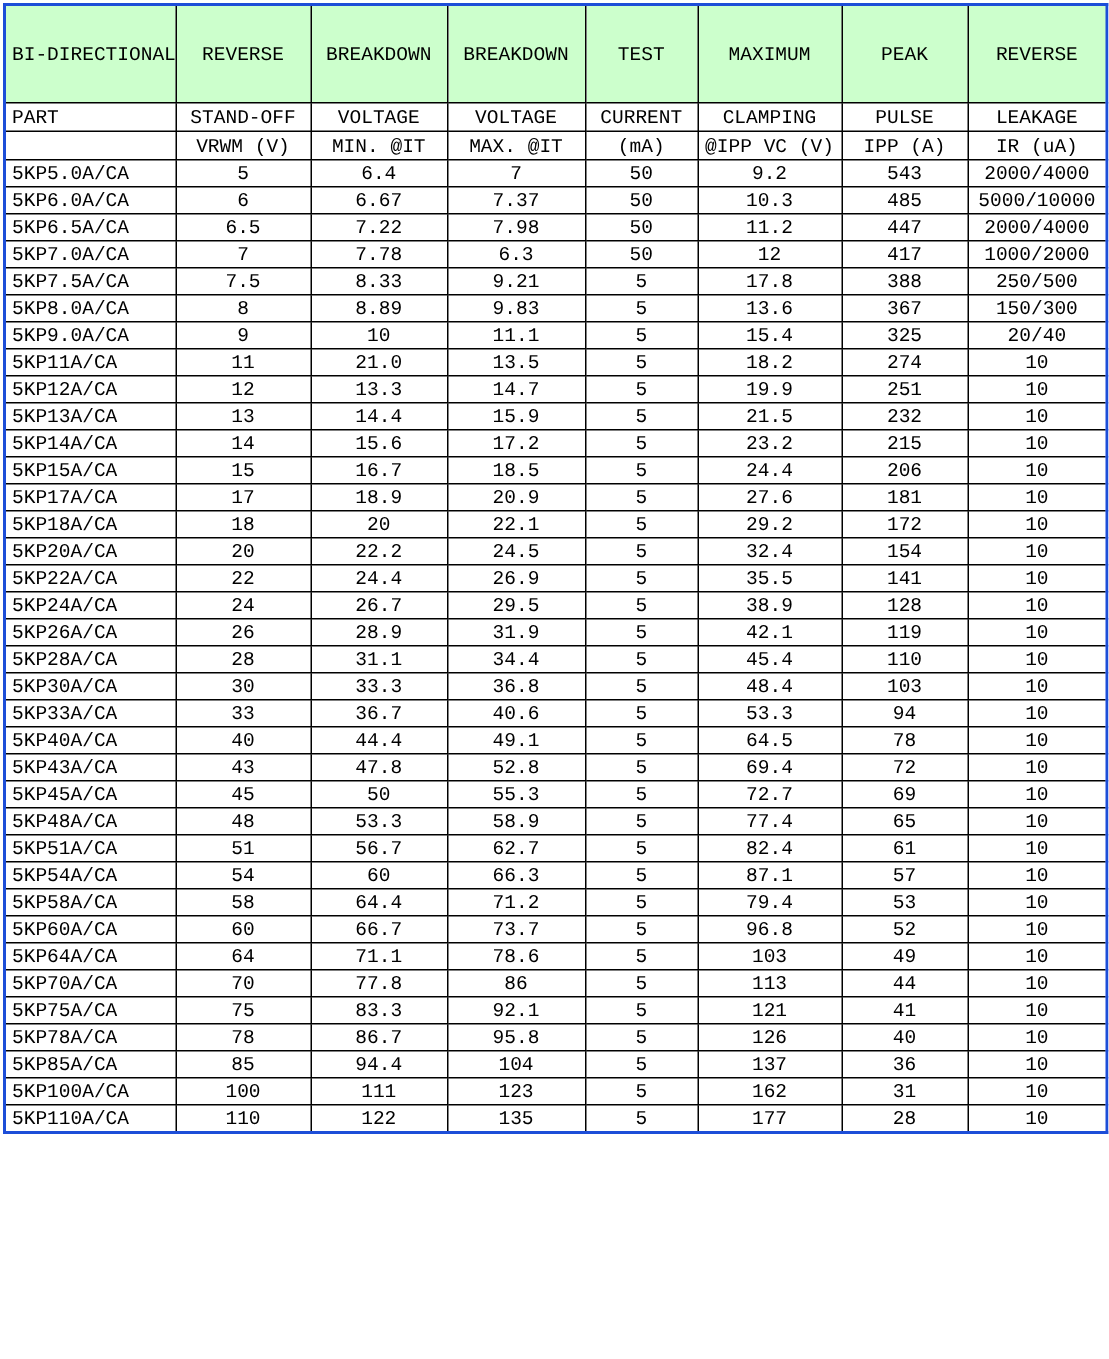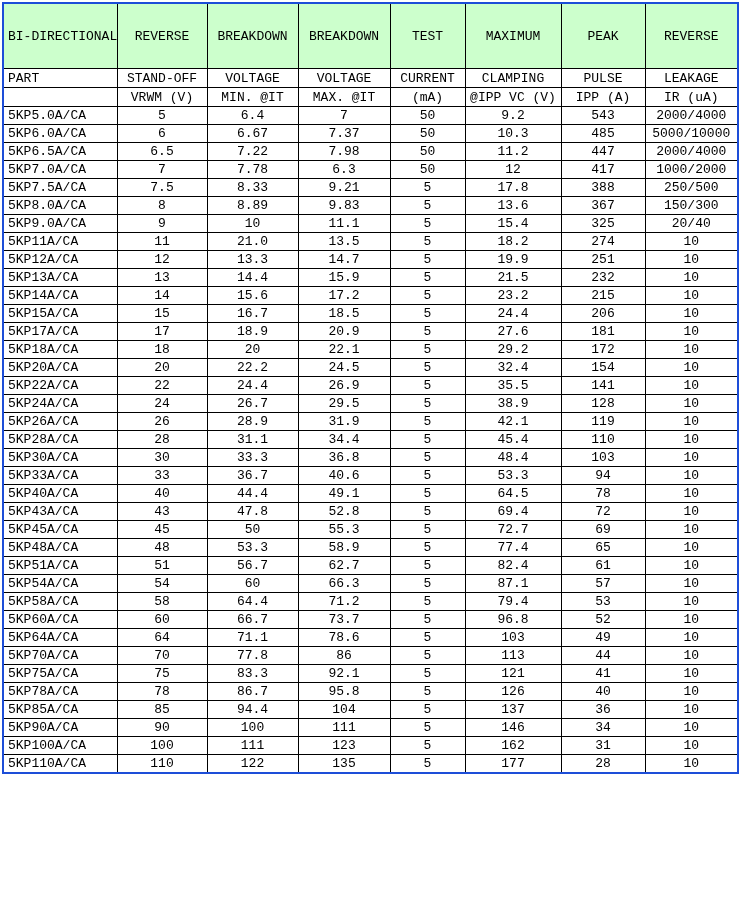--- a/index.html
+++ b/index.html
@@ -430,30 +430,20 @@
           <td class="col-part">5KP85A/CA</td>
           <td>85</td>
           <td>94.4</td>
           <td>104</td>
           <td>5</td>
           <td>137</td>
           <td>36</td>
           <td>10</td>
         </tr>
         <tr>
-          <td class="col-part">5KP90A/CA</td>
-          <td>90</td>
-          <td>100</td>
-          <td>111</td>
-          <td>5</td>
-          <td>146</td>
-          <td>34</td>
-          <td>10</td>
-        </tr>
-        <tr>
           <td class="col-part">5KP100A/CA</td>
           <td>100</td>
           <td>111</td>
           <td>123</td>
           <td>5</td>
           <td>162</td>
           <td>31</td>
           <td>10</td>
         </tr>
         <tr>

